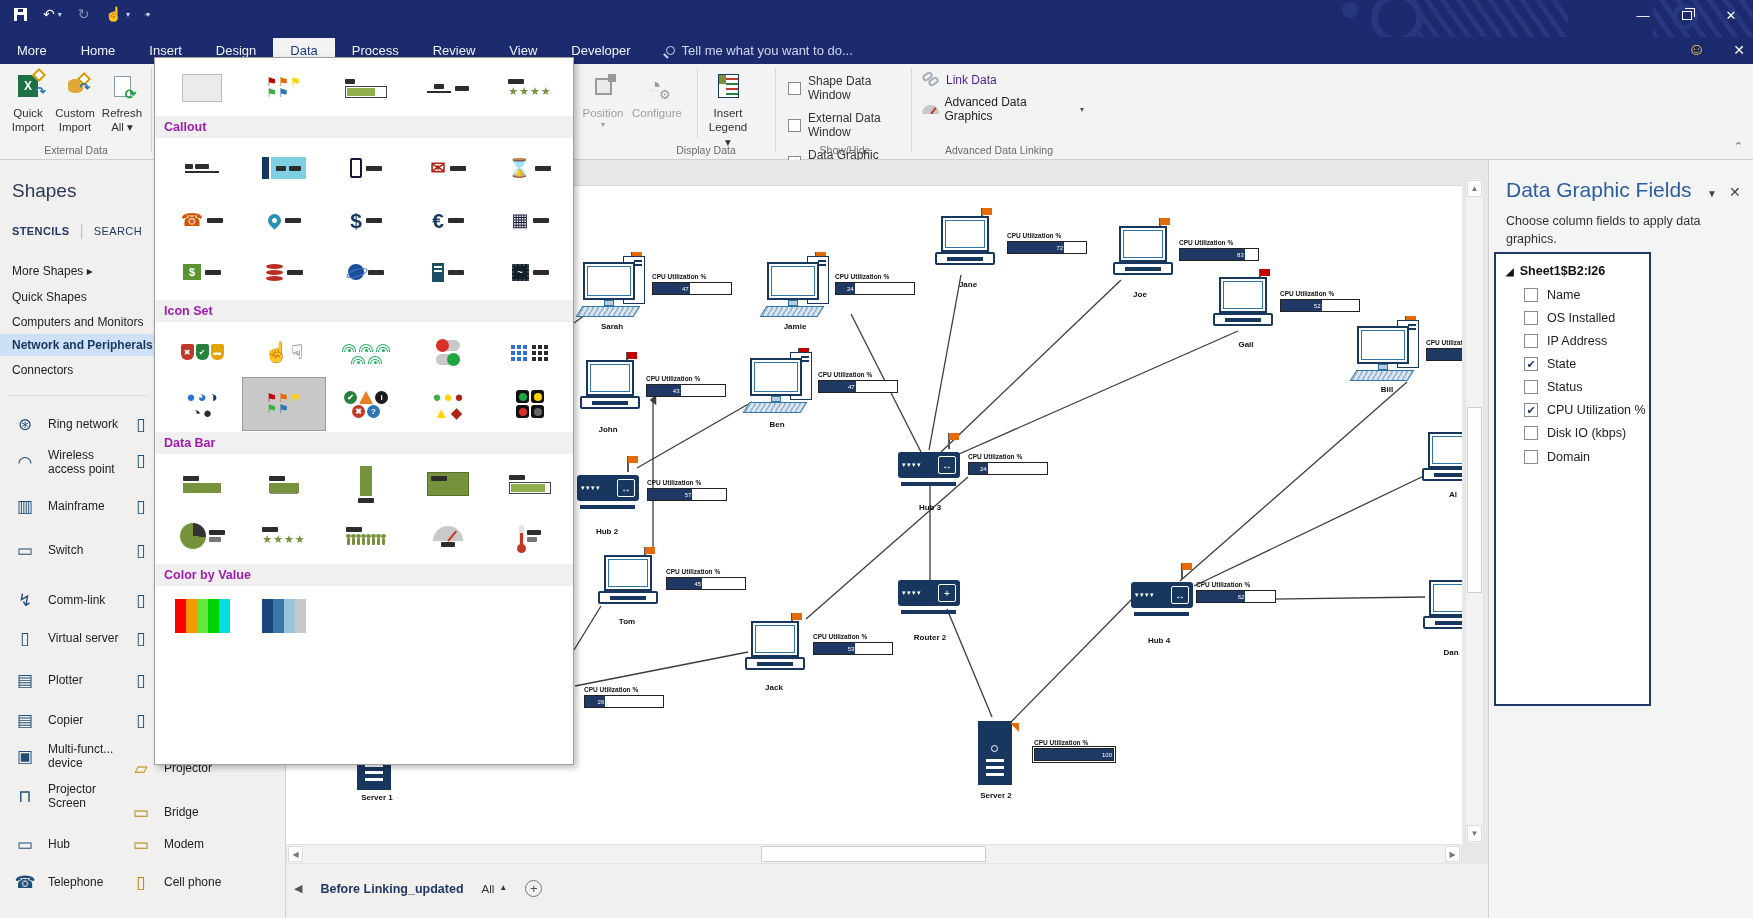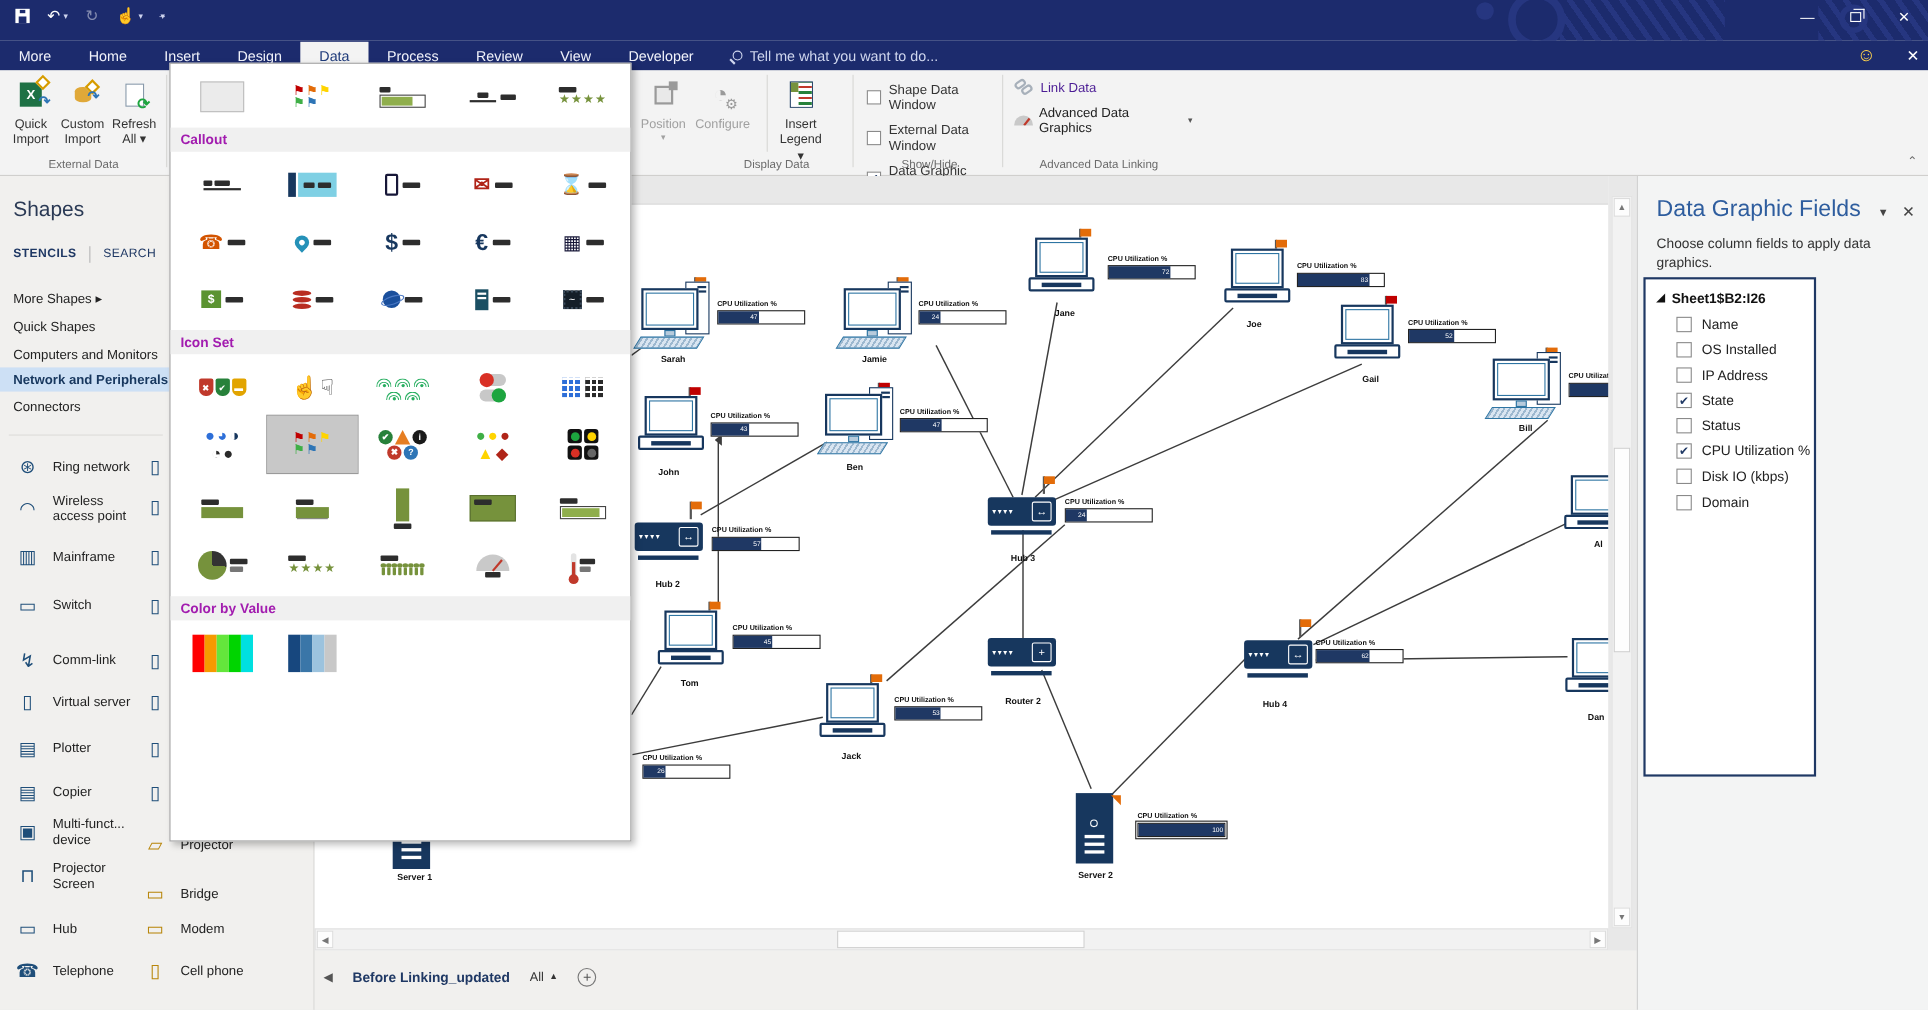--- a/index.html
+++ b/index.html
@@ -601,20 +601,21 @@
             <i class="tlb">
               <b style="background:#d93025"></b>
             </i>
             <i class="tlb">
               <b style="background:#666"></b>
             </i>
           </span>
         </span>
       </div>
     </div>
+    <div class="ghead">Data Bar</div>
     <div class="ggrid">
       <div class="gcell">
         <span class="col s2 left">
           <span class="dash" style="width:16px"></span>
           <span class="grect w38"></span>
         </span>
       </div>
       <div class="gcell">
         <span class="col s2 left">
           <span class="dash" style="width:16px"></span>

